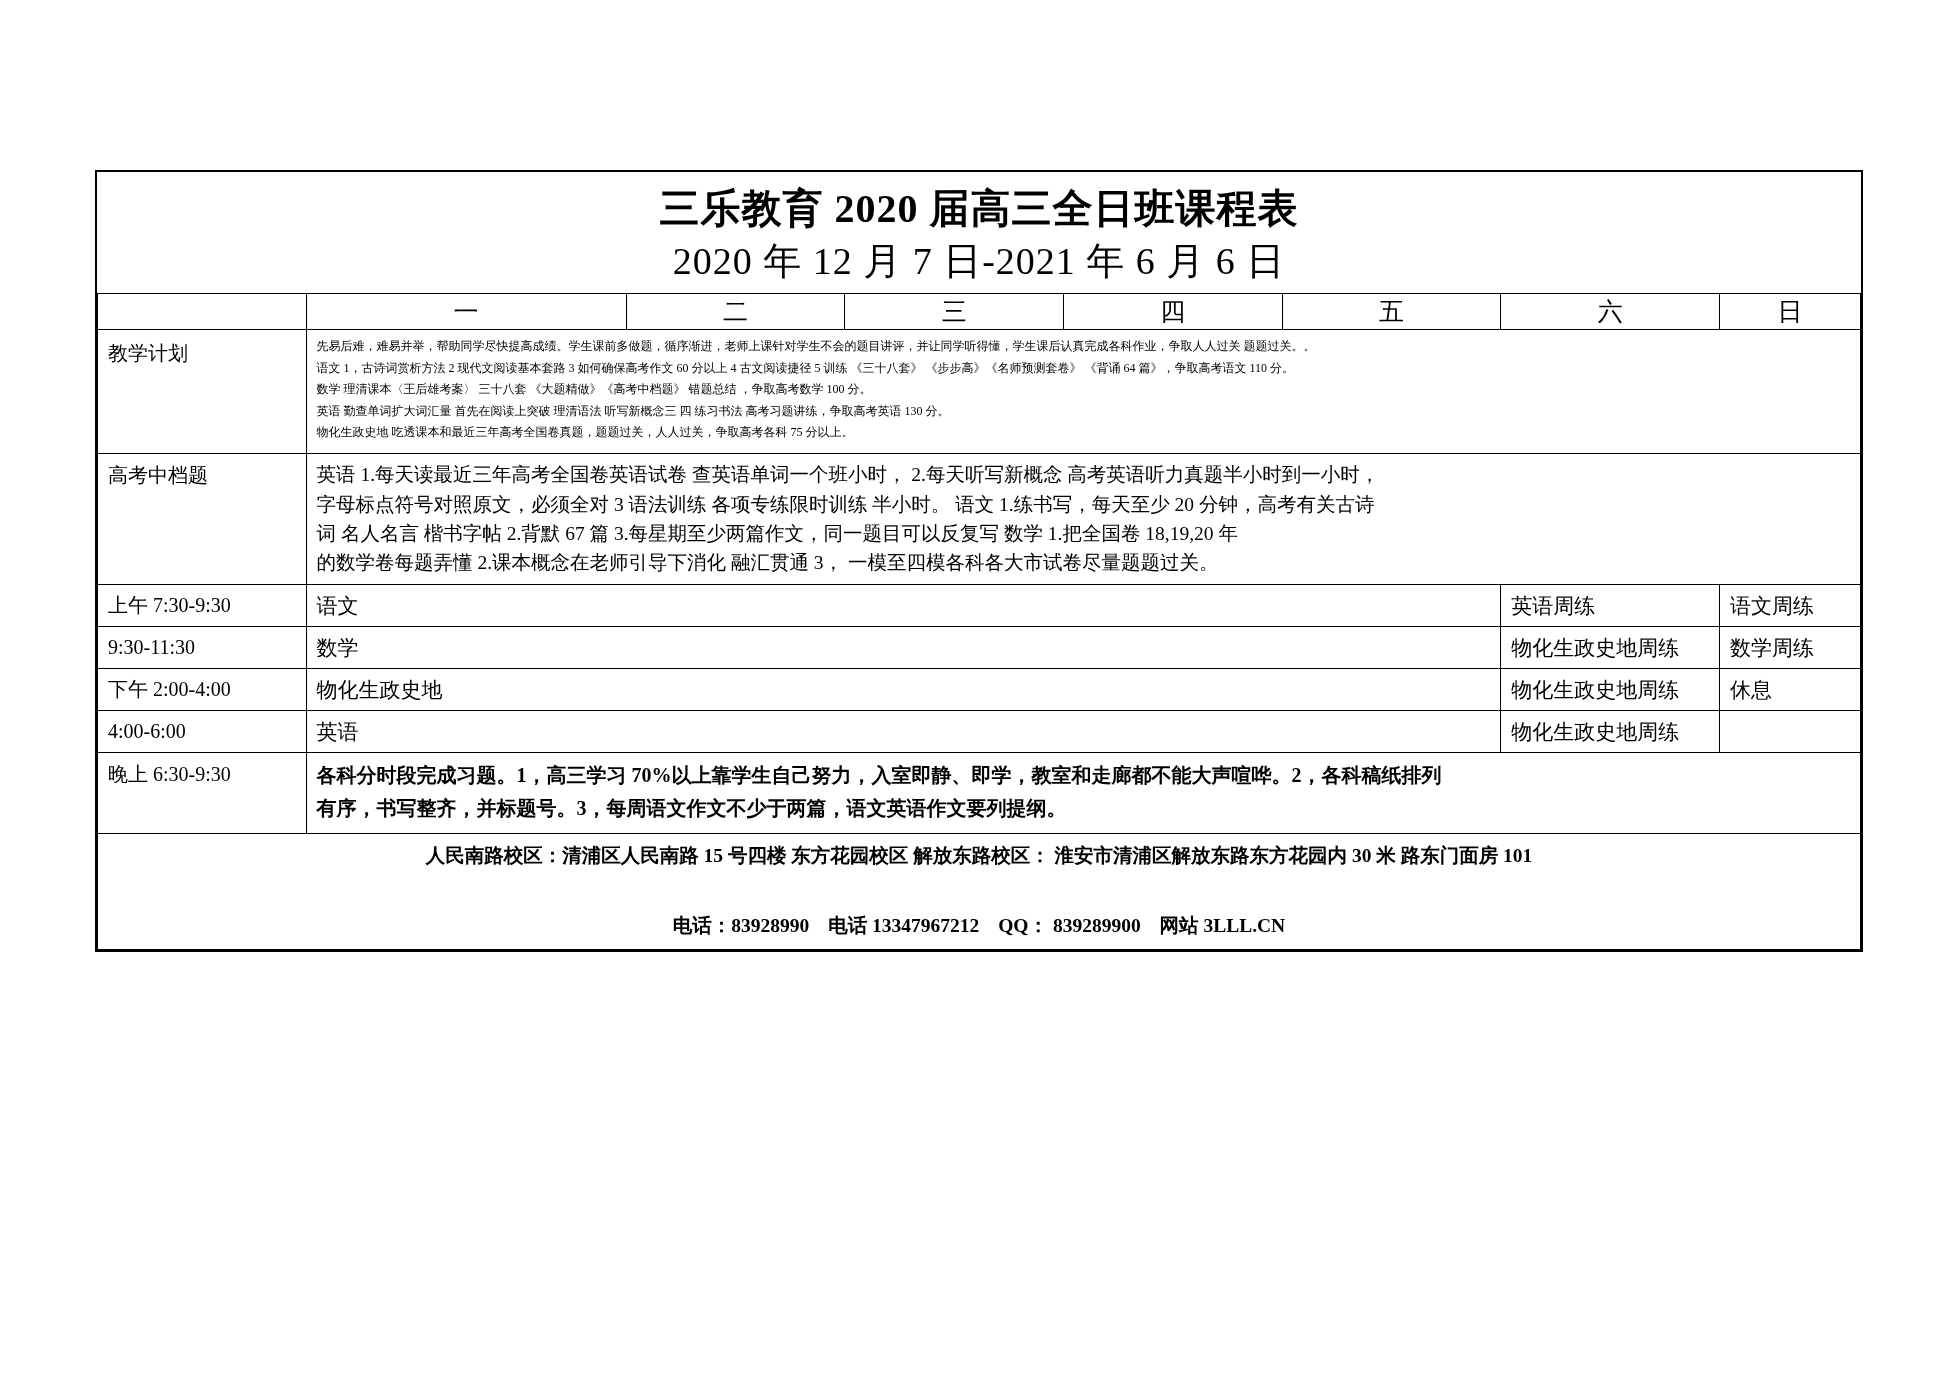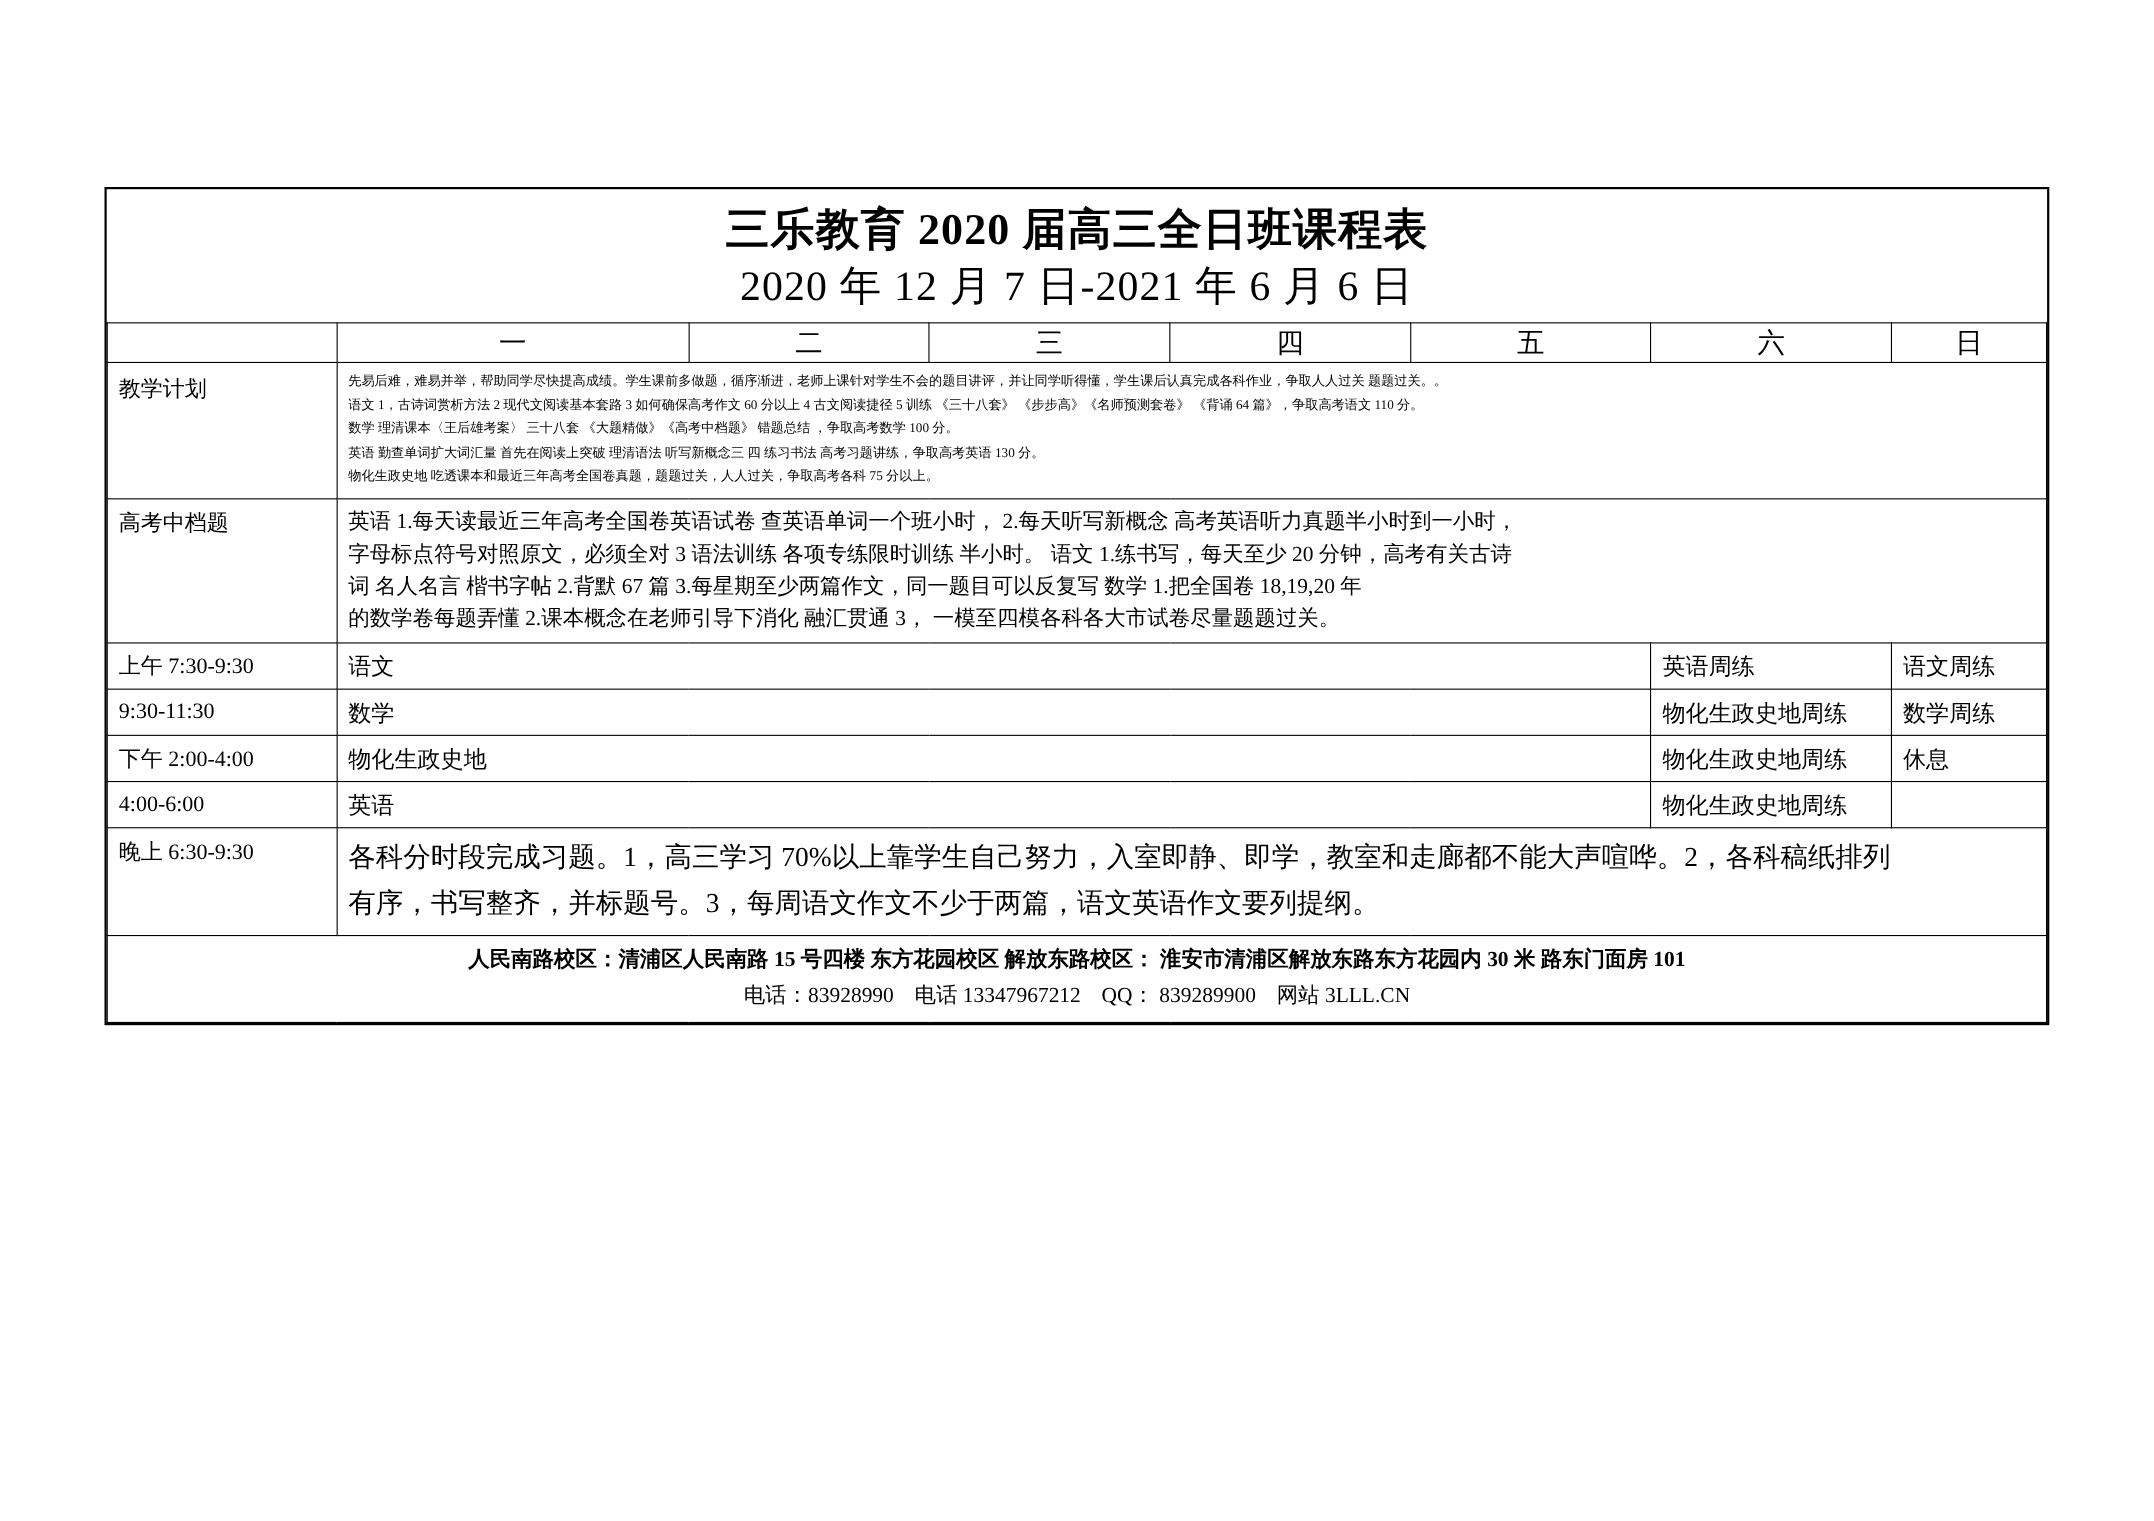--- a/index.html
+++ b/index.html
@@ -91,33 +91,34 @@
   .subject {
     font-size: 21px;
     padding-left: 10px !important;
     height: 42px;
   }
   .sidecell {
     font-size: 21px;
     padding-left: 10px !important;
   }
   .evening {
-    font-size: 25px;
+    font-size: 20px;
     line-height: 1.65;
     padding: 6px 10px 8px 10px !important;
+    font-weight: bold;
   }
   .evening p { margin: 0; }
   .footer {
     text-align: center;
     font-size: 19.5px;
     font-weight: bold;
     line-height: 1.7;
     padding: 5px 4px 7px 4px !important;
   }
-  .footer .l2 { font-weight: normal; }
+  .footer .l2 { font-weight: bold; margin-top: 36px; }
   .nowrapcell { white-space: nowrap; }
   .sp { display: inline-block; width: 14px; }
 </style>
 </head>
 <body>
 
 <div class="page">
   <div class="sheet">
     <table class="sched">
       <colgroup>

